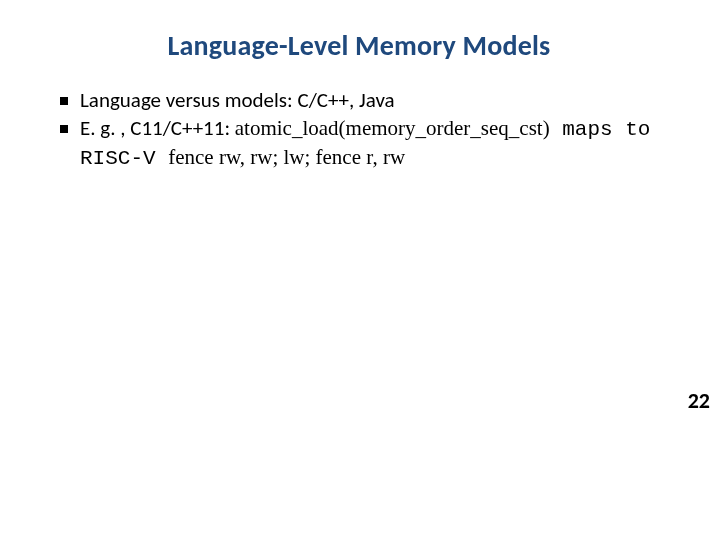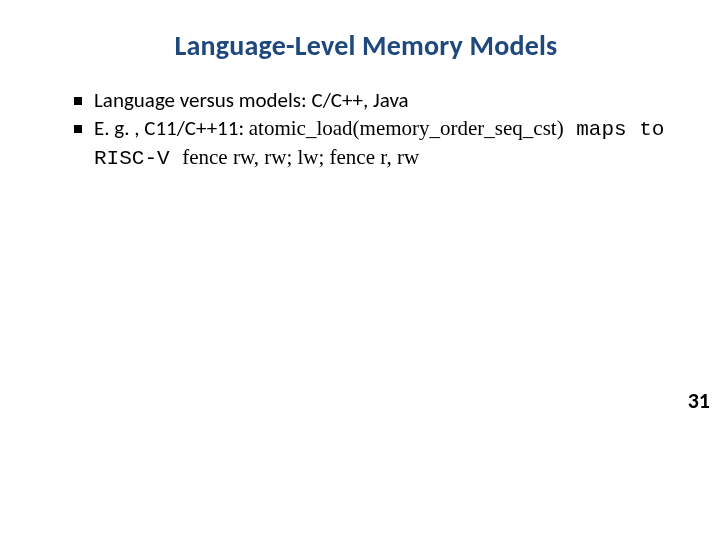--- a/index.html
+++ b/index.html
@@ -10,21 +10,21 @@
     background: #fff;
     font-family: Calibri, "Segoe UI", Arial, sans-serif;
     color: #000;
     position: relative;
     overflow: hidden;
   }
   .slide {
     box-sizing: border-box;
     width: 720px;
     height: 420px;
-    padding: 20px 50px 0 62px;
+    padding: 20px 50px 0 48px;
     position: relative;
   }
   .title {
     color: #1f497d;
     font-weight: 700;
     font-size: 28px;
     text-align: center;
     margin: 8px 0 24px 0;
     letter-spacing: 0.2px;
   }
@@ -91,15 +91,15 @@
 
   <ul class="level1">
     <li>
       <span>Language versus models: C/C++, Java</span>
     </li>
     <li class="eg-line">
       <span class="lead">E. g. , C11/C++11:  </span><span class="code code1">atomic_load(memory_order_seq_cst)</span><span class="mid"> maps to RISC-V   </span><span class="code code2">fence rw, rw; lw; fence r, rw</span>
     </li>
   </ul>
 
-  <div class="page-number">31</div>
+  <div class="page-number">22</div>
 
 </div>
 
 </body></html>

